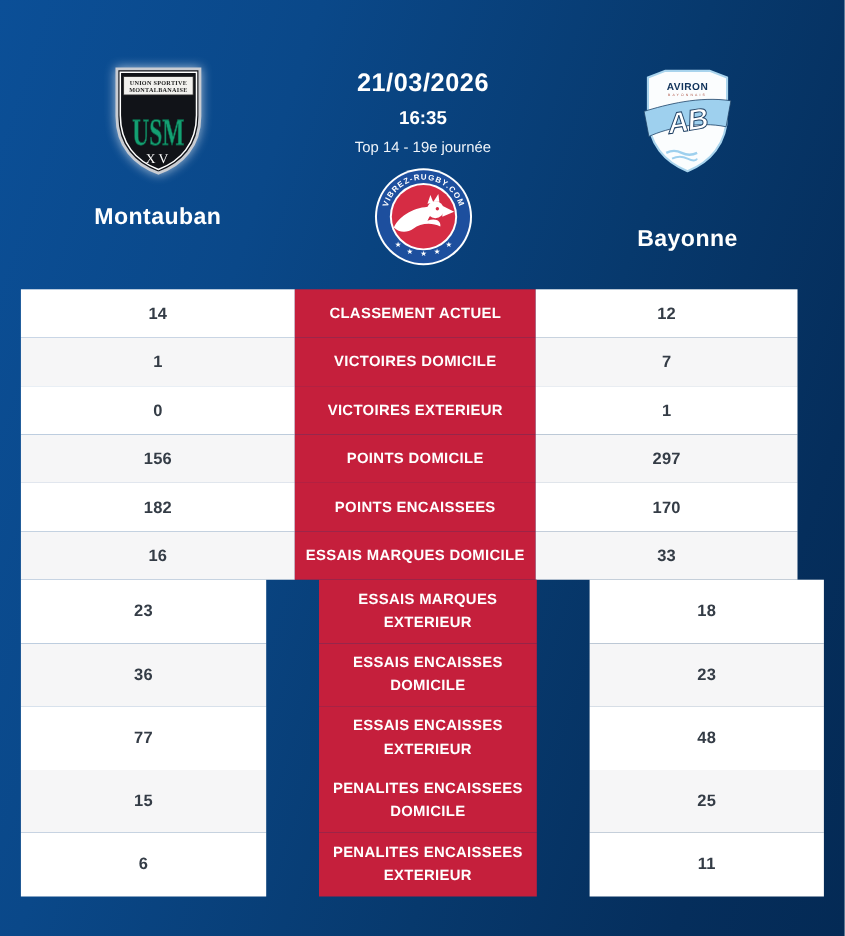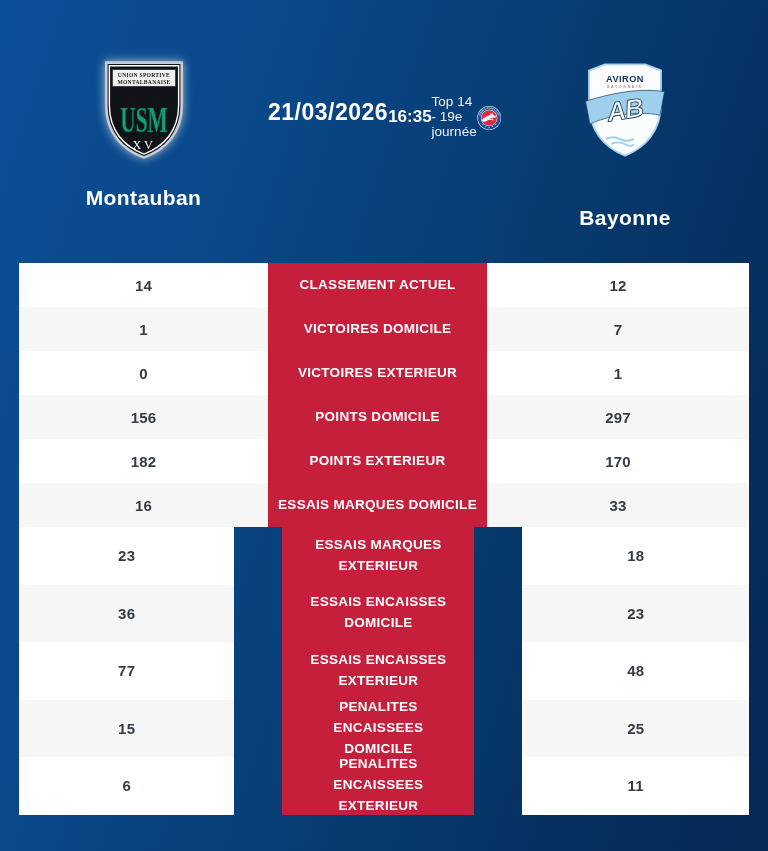--- a/index.html
+++ b/index.html
@@ -8,34 +8,34 @@
     width:768px;height:851px;overflow:hidden;box-sizing:border-box;
     background:linear-gradient(108deg,#0b4f97 0%,#0a4889 28%,#07396d 62%,#052e5c 85%,#042a55 100%);
   }
   
   .header{height:263px;box-sizing:border-box;display:flex;align-items:flex-start;padding:60px 19px 0;}
   .team-col{width:249px;display:flex;flex-direction:column;align-items:center;}
   .team-col.away{width:248px;gap:20px;}
   .crest{filter:drop-shadow(0 0 5px rgba(255,255,255,.65));}
   .crest.no-glow{filter:none;}
   .team-name{margin-top:26px;color:#ffffff;font-size:21px;font-weight:700;letter-spacing:.4px;}
-  .center-col{width:233px;display:flex;flex-direction:row;align-items:center;padding-top:2px;}
+  .center-col{width:233px;display:flex;flex-direction:column;align-items:center;padding-top:2px;}
   .match-date{color:#fff;font-size:23px;font-weight:700;letter-spacing:.5px;}
   .match-time{color:#fff;font-size:17px;font-weight:700;margin-top:9px;text-align:center;}
   .match-comp{color:#eef3f9;font-size:13.5px;font-weight:400;margin-top:8px;}
   .badge{margin-top:11px;}
   
   .stats{margin:0 19px;}
   .row{display:flex;}
   .row .side{background:#ffffff;}
   .row:nth-child(even) .side{background:#f6f6f7;}
   .cell{display:flex;align-items:center;justify-content:center;box-sizing:border-box;}
   .cell.home{width:249px;}
   .cell.mid{width:219px;background:#c51f3c;padding:16px 10px;}
-  .cell.away{width:262px;}
+  .cell.away{width:238px;}
   .row{height:44px;}
   .row.tall{height:57.5px;gap:48px;}
   .stat-value{color:#343c46;font-size:15px;font-weight:700;letter-spacing:.2px;}
   .stat-label{color:#ffffff;font-size:13.5px;font-weight:700;letter-spacing:.3px;line-height:1.55;
               text-align:center;white-space:pre-line;}
   svg text{font-family:"Liberation Sans","DejaVu Sans",sans-serif;}
   svg text.serif{font-family:"Liberation Serif","DejaVu Serif",serif;}
   svg text.stars{font-family:"DejaVu Sans",sans-serif;}
 </style>
 </head>
@@ -157,21 +157,21 @@
       <div class="cell side away">
           <span class="stat-value">297</span>
         </div>
     </div>
 
     <div class="row">
       <div class="cell side home">
           <span class="stat-value">182</span>
         </div>
       <div class="cell mid">
-          <span class="stat-label">POINTS EXTERIEUR</span>
+          <span class="stat-label">POINTS ENCAISSEES</span>
         </div>
       <div class="cell side away">
           <span class="stat-value">170</span>
         </div>
     </div>
 
     <div class="row">
       <div class="cell side home">
           <span class="stat-value">16</span>
         </div>

